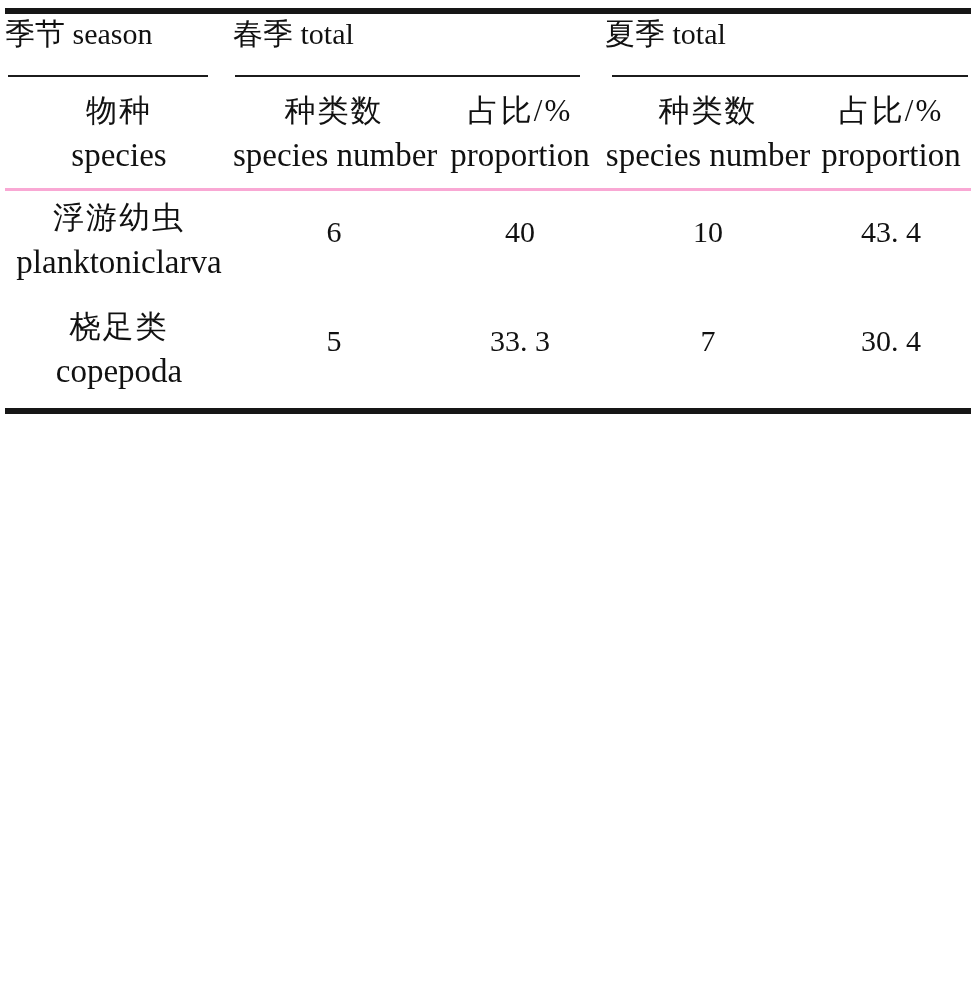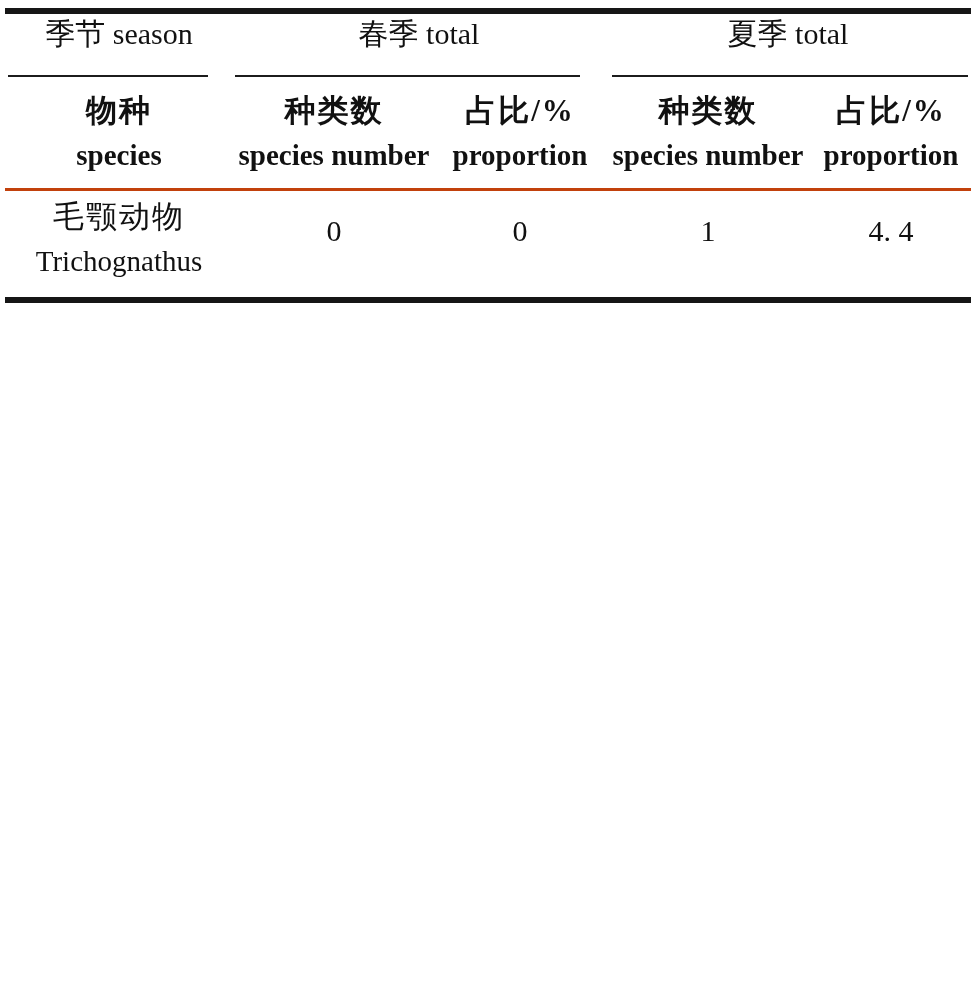--- a/index.html
+++ b/index.html
@@ -21,46 +21,46 @@
     table-layout: fixed;
     border-top: 6px solid #161616;
     border-bottom: 6px solid #161616;
   }
   
   tr.hdr1 th {
     position: relative;
     height: 62px;
     font-weight: normal;
     font-size: 30px;
-    text-align: center;
+    text-align: left;
     vertical-align: middle;
     padding-bottom: 22px;
     white-space: nowrap;
   }
   i.rule {
     position: absolute;
     bottom: 0;
     height: 2px;
     background: #1c1c1c;
     display: block;
   }
   i.r-season { left: 3px;  right: 25px; }
   i.r-spring { left: 2px;  right: 25px; }
   i.r-summer { left: 7px;  right: 3px;  }
   
   tr.hdr2 th {
     height: 112px;
-    font-weight: bold;
+    font-weight: normal;
     text-align: center;
     vertical-align: middle;
-    border-bottom: 3px solid #c2410c;
+    border-bottom: 3px solid #f9a8d4;
     white-space: nowrap;
   }
   .zh { font-size: 31px; line-height: 46px; letter-spacing: 2px; }
-  .en { font-size: 29px; line-height: 42px; }
+  .en { font-size: 33px; line-height: 42px; }
   
   tbody td {
     height: 111px;
     text-align: center;
     vertical-align: middle;
   }
   td.species-cell { padding-bottom: 12px; white-space: nowrap; }
   td.num {
     font-size: 30px;
     padding-bottom: 26px;
@@ -111,31 +111,41 @@
           <div class="zh">种类数</div>
           <div class="en">species number</div>
         </th>
         <th>
           <div class="zh">占比/%</div>
           <div class="en">proportion</div>
         </th>
       </tr>
     </thead>
     <tbody>
+  <tr>
+    <td class="species-cell">
+      <div class="zh">浮游幼虫</div>
+      <div class="en">planktoniclarva</div>
+    </td>
+    <td class="num">6</td>
+    <td class="num">40</td>
+    <td class="num">10</td>
+    <td class="num">43. 4</td>
+  </tr>
+
+  <tr>
+    <td class="species-cell">
+      <div class="zh">桡足类</div>
+      <div class="en">copepoda</div>
+    </td>
+    <td class="num">5</td>
+    <td class="num">33. 3</td>
+    <td class="num">7</td>
+    <td class="num">30. 4</td>
+  </tr>
 
 
 
 
-
-  <tr>
-    <td class="species-cell">
-      <div class="zh">毛颚动物</div>
-      <div class="en">Trichognathus</div>
-    </td>
-    <td class="num">0</td>
-    <td class="num">0</td>
-    <td class="num">1</td>
-    <td class="num">4. 4</td>
-  </tr>
 
 </tbody>
   </table>
 </div>
 
 </body></html>

